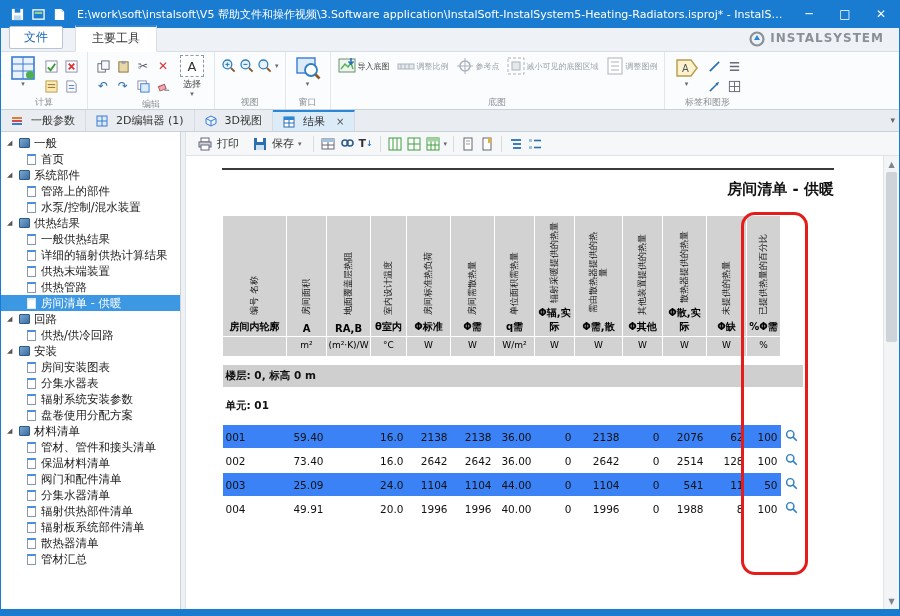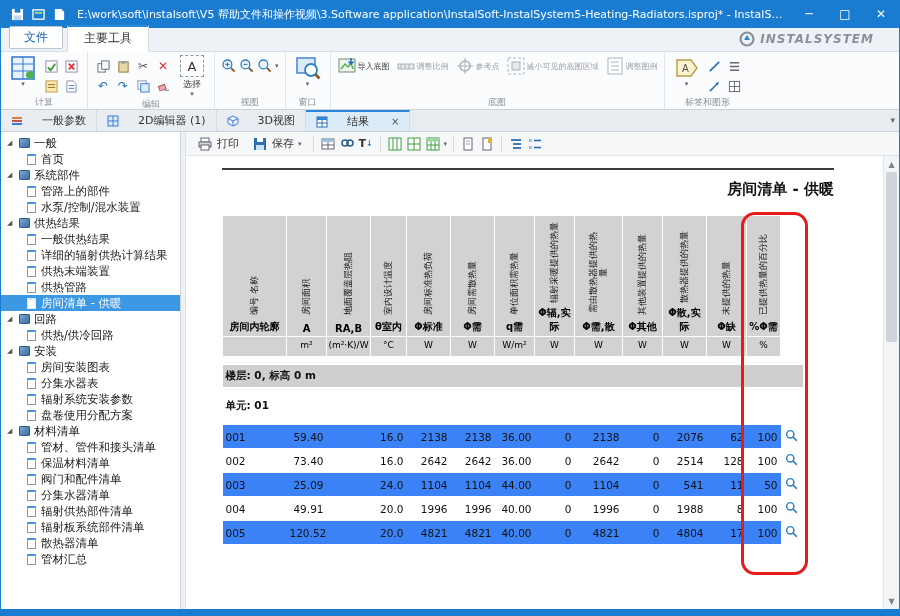--- a/index.html
+++ b/index.html
@@ -13,23 +13,23 @@
   .qat { display:flex; gap:5px; padding:0 10px 0 8px; align-items:center; }
   .qat-btn { width:16px; height:16px; display:flex; align-items:center; justify-content:center; }
   .titletext { flex:1; font-size:11px; white-space:nowrap; overflow:hidden; text-overflow:ellipsis; padding-right:8px; }
   .winbtns { display:flex; flex:none; }
   .winbtn { width:36px; height:28px; display:flex; align-items:center; justify-content:center; font-size:12px; }
 
   
   .tabstrip { height:24px; background:#eef2f6; display:flex; align-items:flex-end; border-bottom:1px solid #d8dee4; position:relative; flex:none; }
   .rtab { font-size:12px; color:#333; padding:3px 16px 4px; }
   .rtab.file { border:1px solid #b9c6d2; background:#fff; margin:0 4px 2px 8px; padding:2px 14px; color:#1a66b0; border-radius:2px; }
-  .rtab.active { background:#fff; border:1px solid #d8dee4; border-bottom:1px solid #fff; border-top:2px solid #2b88d8; margin-bottom:-1px; }
-  .brand { position:absolute; right:25px; top:3px; display:flex; align-items:center; gap:5px;
-    color:#8a9097; font-size:12px; font-weight:bold; letter-spacing:1px;font-style:italic; }
+  .rtab.active { background:#fff; border:1px solid #d8dee4; border-bottom:1px solid #fff; border-top:2px solid #2b88d8; margin-bottom:-1px;margin-left:8px; }
+  .brand { position:absolute; right:15px; top:3px; display:flex; align-items:flex-start; gap:5px;
+    color:#8a9097; font-size:12px; font-weight:bold; letter-spacing:1px; }
 
   
   .ribbon { height:58px; background:#fbfcfd; border-bottom:1px solid #c9d1d9; display:flex; flex:none; }
   .rgroup { display:flex; flex-direction:column; border-right:1px solid #e2e7ec; padding:2px 6px 0; }
   .rg-body { flex:1; display:flex; align-items:flex-start; gap:3px; }
   .rg-label { text-align:center; font-size:9px; color:#8a9097; height:13px; line-height:12px; }
   .bigbtn { display:flex; flex-direction:column; align-items:center; padding:1px 3px; }
   .igrid { display:grid; grid-template-columns:repeat(4,19px); grid-auto-rows:19px; gap:1px; padding-top:3px; }
   .igrid2 { display:grid; grid-template-columns:repeat(2,19px); grid-auto-rows:19px; gap:1px; padding-top:3px; }
   .i16 { width:18px; height:18px; display:flex; align-items:center; justify-content:center; font-size:12px; color:#556; }
@@ -39,21 +39,21 @@
     font-size:13px; color:#333; background:#fff; }
   .sellabel { font-size:9px; color:#444; margin-top:1px; }
   .magrow { display:flex; gap:2px; align-items:center; padding-top:4px; }
   .mapbtns { display:flex; gap:6px; align-items:flex-start; padding-top:2px; }
   .mapbtn { display:flex; align-items:center; gap:1px; }
   .maplabel { font-size:8px; color:#9aa1a8; white-space:nowrap; }
   .mapbtn.en .maplabel { color:#444; }
 
   
   .doctabs { height:22px; background:#e9edf1; display:flex; align-items:stretch; border-bottom:1px solid #c9d1d9; font-size:11px; flex:none; position:relative; }
-  .dtab { display:flex; align-items:center; gap:19px; padding:0 10px; border-right:1px solid #d5dbe1; color:#333; }
+  .dtab { display:flex; align-items:center; gap:8px; padding:0 10px; border-right:1px solid #d5dbe1; color:#333; }
   .dtab.active { background:#dcebf8; border-top:2px solid #2b88d8; }
   .dtab .x { margin-left:3px; color:#555; font-size:10px; }
   .tabchevron { position:absolute; right:4px; top:5px; font-size:9px; color:#667; }
 
   
   .main { flex:1; display:flex; min-height:0; }
   .tree { width:180px; background:#fff; border-right:1px solid #ccd3da; overflow:hidden; padding-top:3px; flex:none; }
   .tcat { display:flex; align-items:center; gap:4px; height:16px; padding-left:6px; font-size:11.5px; color:#222; }
   .titem { display:flex; align-items:center; gap:5px; height:16px; padding-left:26px; font-size:11.5px; color:#222; }
   .titem.selected { background:#3d98e4; color:#fff; }
@@ -830,39 +830,20 @@
                     <td class="num">1996</td>
                     <td class="num">0</td>
                     <td class="num">1988</td>
                     <td class="num">8</td>
                     <td class="num">100</td>
                     <td class="magcell"><svg width="13" height="13" viewBox="0 0 16 16">
                         <circle cx="6.5" cy="6.5" r="4.5" fill="none" stroke="#2d7fc1" stroke-width="1.8"></circle>
                         <line x1="10" y1="10" x2="14.5" y2="14.5" stroke="#2d7fc1" stroke-width="2"></line>
                       </svg></td>
                   </tr>
-                  <tr class="data shade">
-                    <td class="roomno">005</td>
-                    <td class="num">120.52</td>
-                    <td class="num"></td>
-                    <td class="num">20.0</td>
-                    <td class="num">4821</td>
-                    <td class="num">4821</td>
-                    <td class="num">40.00</td>
-                    <td class="num">0</td>
-                    <td class="num">4821</td>
-                    <td class="num">0</td>
-                    <td class="num">4804</td>
-                    <td class="num">17</td>
-                    <td class="num">100</td>
-                    <td class="magcell"><svg width="13" height="13" viewBox="0 0 16 16">
-                        <circle cx="6.5" cy="6.5" r="4.5" fill="none" stroke="#2d7fc1" stroke-width="1.8"></circle>
-                        <line x1="10" y1="10" x2="14.5" y2="14.5" stroke="#2d7fc1" stroke-width="2"></line>
-                      </svg></td>
-                  </tr>
                 </tbody>
               </table>
             <div class="redbox" id="redbox" style="left: 554.5px; top: 55.5px; width: 67px; height: 363px;"></div>
           </div>
         </div>
         <div class="vscroll">
           <div class="sarrow">▲</div>
           <div class="strack">
             <div class="sthumb"></div>
           </div>

